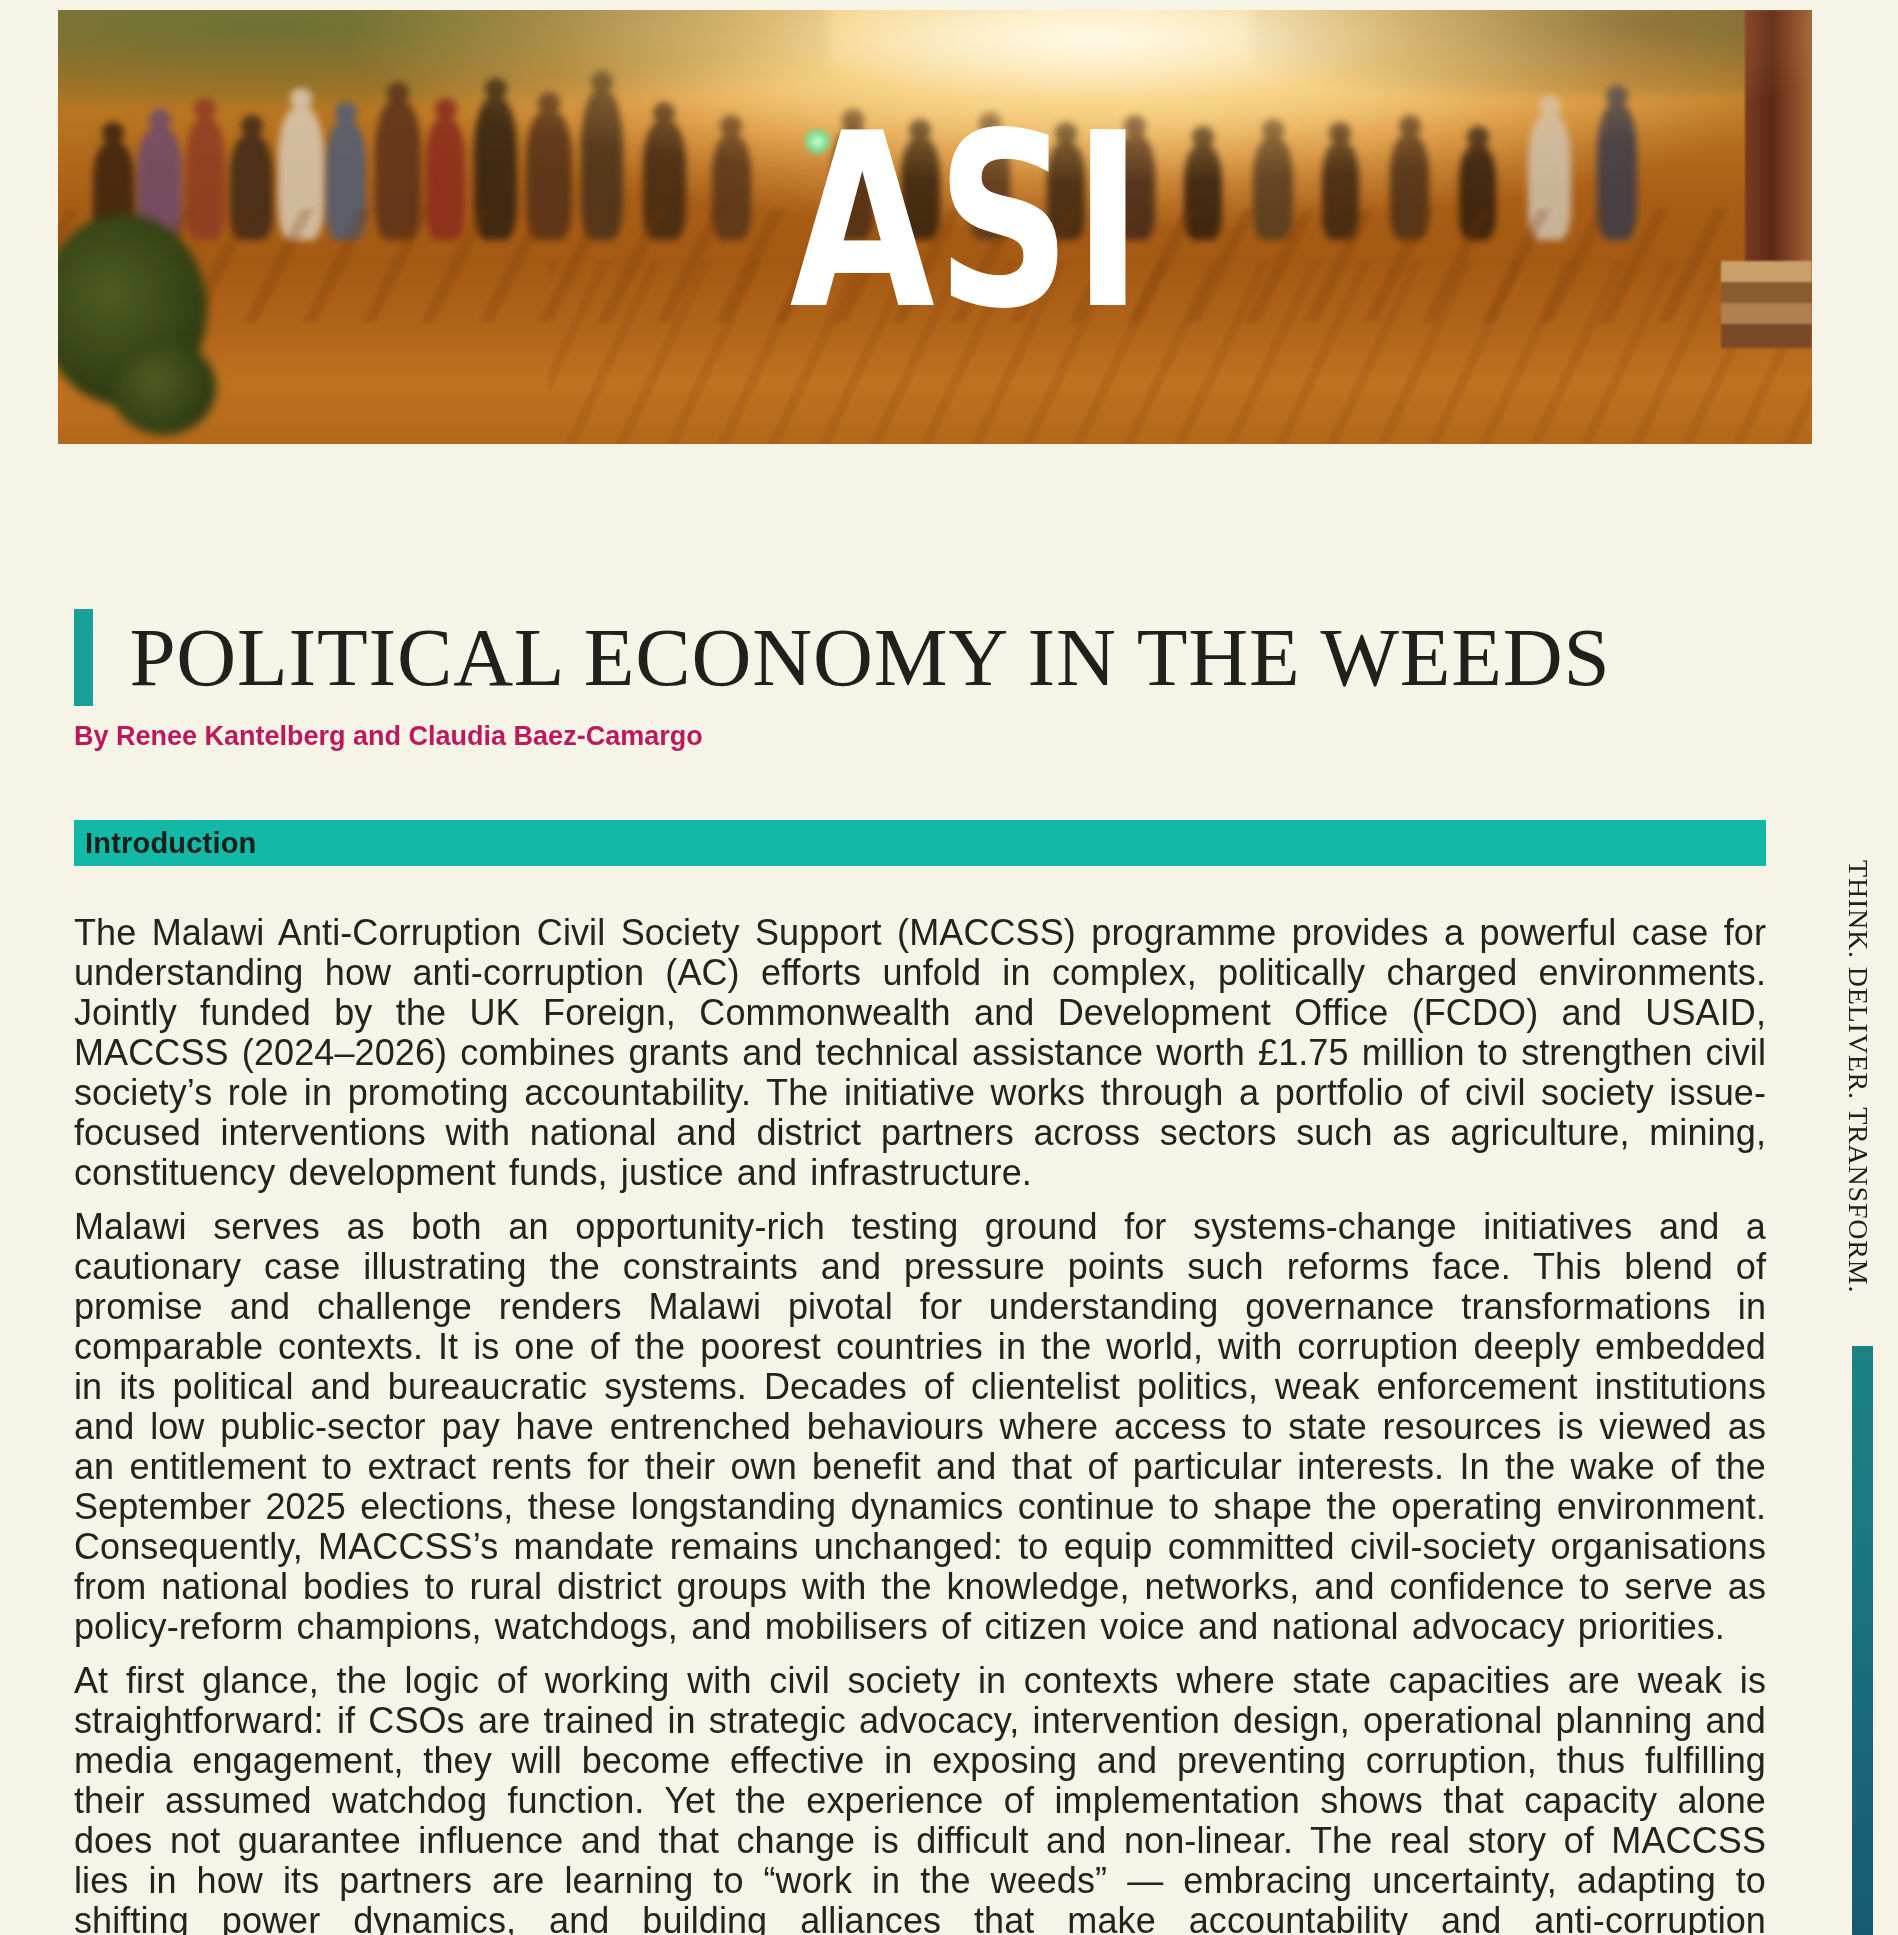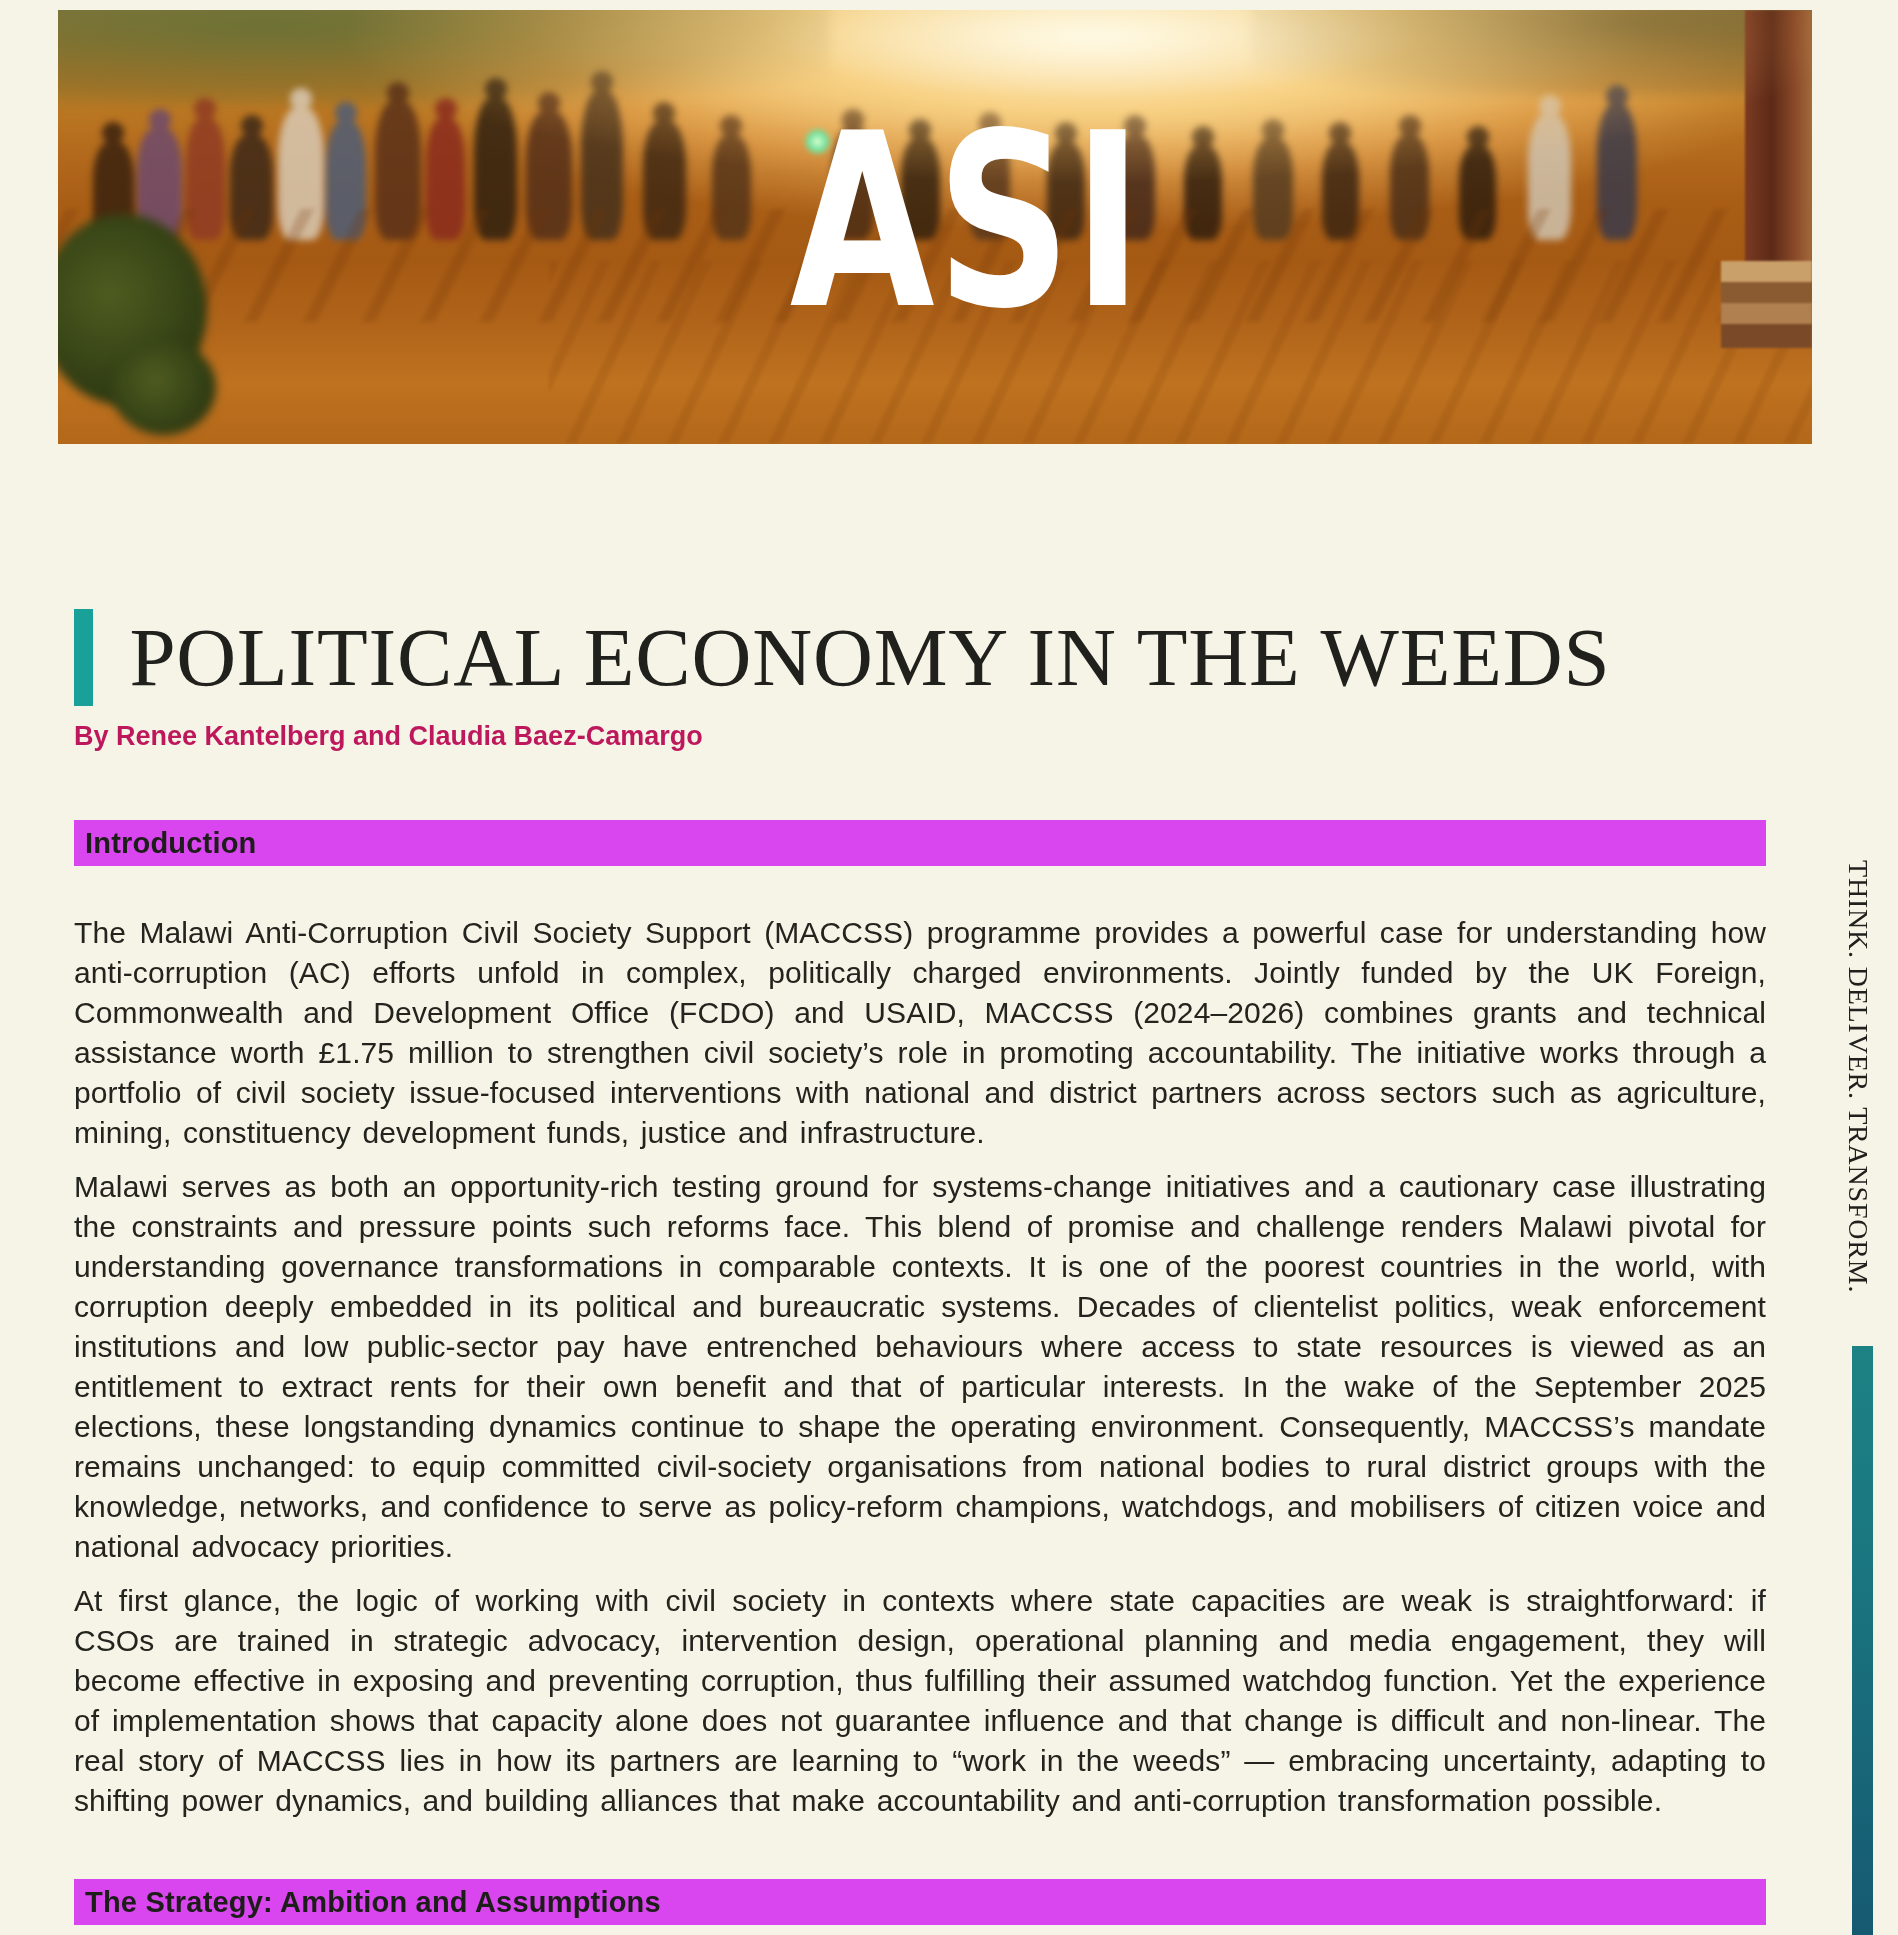--- a/index.html
+++ b/index.html
@@ -75,28 +75,28 @@
     margin:0;font-family:"Liberation Serif","DejaVu Serif",serif;font-weight:400;
     font-size:83px;line-height:97px;letter-spacing:0.8px;color:#20211c;white-space:nowrap;
   }
   h2.subtitle{
     margin:15.5px 0 0 0;font-family:"Liberation Serif","DejaVu Serif",serif;font-weight:400;
     font-size:52px;line-height:62px;letter-spacing:0.4px;color:#20211c;white-space:nowrap;
   }
   .byline{margin-top:14px;font-weight:700;font-size:27px;line-height:33px;color:#be185d;}
 
   .section-heading{
-    height:46px;background:#d946ef;display:flex;align-items:center;
+    height:46px;background:#14b8a6;display:flex;align-items:center;
     padding-left:11px;margin:58px 0 47px 0;
   }
   .section-heading.first{margin-top:67px;}
   .section-heading span{font-weight:700;font-size:29px;color:#1d1e19;letter-spacing:0.2px;}
 
   p.body{
-    margin:0 0 14px 0;font-size:30px;line-height:40px;text-align:justify;
+    margin:0 0 14px 0;font-size:36px;line-height:40px;text-align:justify;
     letter-spacing:0.1px;word-spacing:3.1px;color:#23241e;
   }
 
   
   .sidebar-tagline{
     position:absolute;left:1842px;top:860px;writing-mode:vertical-rl;
     font-family:"Liberation Serif","DejaVu Serif",serif;font-size:28px;letter-spacing:0.8px;
     color:#20211c;white-space:nowrap;
   }
   .sidebar-bar{

